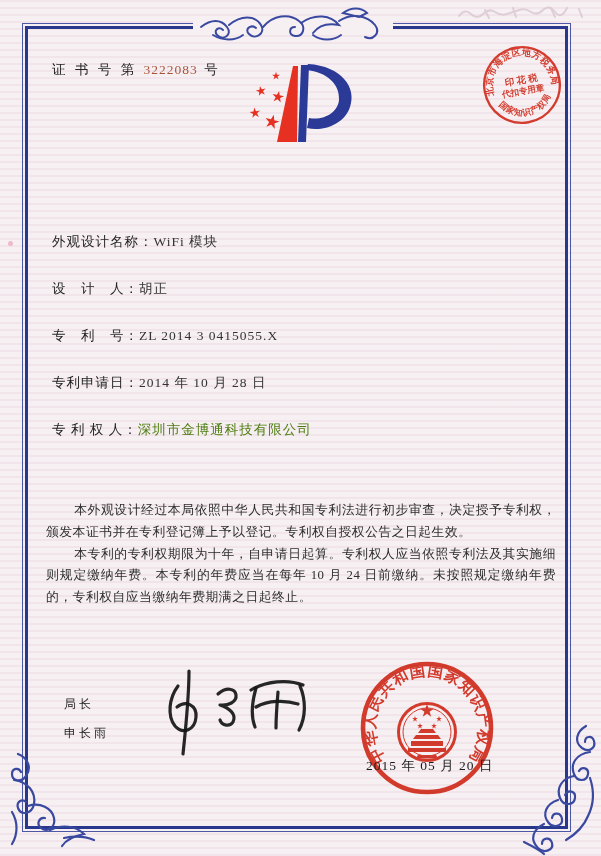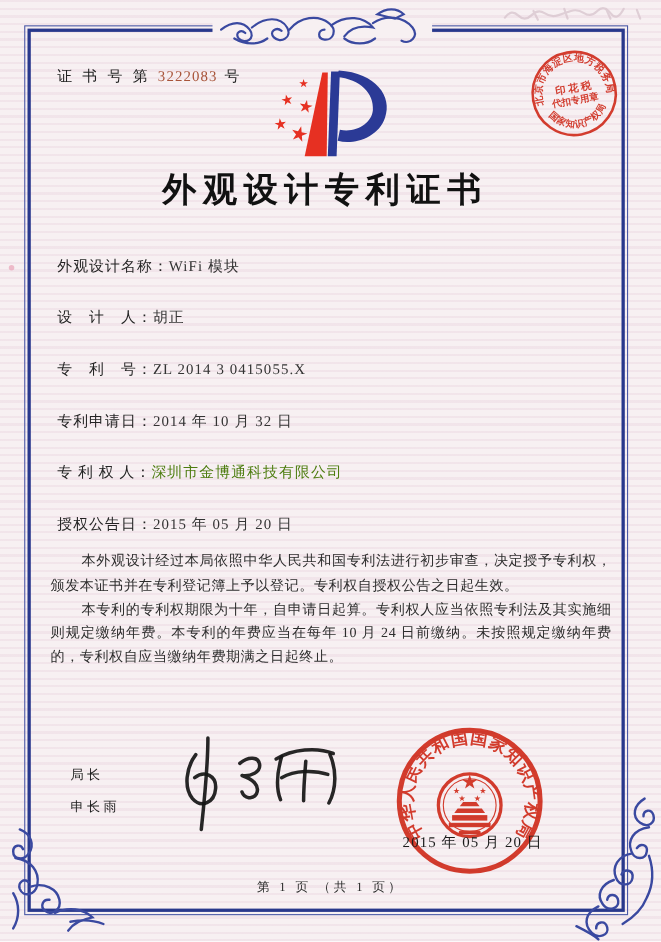--- a/index.html
+++ b/index.html
@@ -122,40 +122,36 @@
     <use href="#star" transform="translate(9,53) scale(0.55) rotate(-8)" fill="#e63022"></use>
     <use href="#star" transform="translate(26,62) scale(0.75) rotate(14)" fill="#e63022"></use>
   </svg>
 
   <div class="cert-no">
     <span>证 书 号 第</span>
     <span class="num">3222083</span>
     <span>号</span>
   </div>
 
-  <h1 class="cert-title">外观设计专利证书</h1>
 
   <div class="fields">
     <div class="field-row">
       <span class="lbl">外观设计名称：</span><span class="val">WiFi 模块</span>
     </div>
     <div class="field-row">
       <span class="lbl">设　计　人：</span><span class="val">胡正</span>
     </div>
     <div class="field-row">
       <span class="lbl">专　利　号：</span><span class="val">ZL 2014 3 0415055.X</span>
     </div>
     <div class="field-row">
-      <span class="lbl">专利申请日：</span><span class="val">2014 年 10 月 32 日</span>
+      <span class="lbl">专利申请日：</span><span class="val">2014 年 10 月 28 日</span>
     </div>
     <div class="field-row patentee">
       <span class="lbl">专 利 权 人：</span><span class="val">深圳市金博通科技有限公司</span>
-    </div>
-    <div class="field-row">
-      <span class="lbl">授权公告日：</span><span class="val">2015 年 05 月 20 日</span>
     </div>
   </div>
 
   <div class="body-text">
     <p>本外观设计经过本局依照中华人民共和国专利法进行初步审查，决定授予专利权，颁发本证书并在专利登记簿上予以登记。专利权自授权公告之日起生效。</p>
     <p>本专利的专利权期限为十年，自申请日起算。专利权人应当依照专利法及其实施细则规定缴纳年费。本专利的年费应当在每年 10 月 24 日前缴纳。未按照规定缴纳年费的，专利权自应当缴纳年费期满之日起终止。</p>
   </div>
 
   <div class="signer">
     <div>局长</div>
@@ -192,21 +188,20 @@
       <path d="M61 75 L79 75 L76 71 L64 71 Z" class="seal-red"></path>
       <path d="M56 81 L84 81 L81 77 L59 77 Z" class="seal-red"></path>
       <rect x="54" y="83" width="32" height="5" class="seal-red"></rect>
       <rect x="51" y="90" width="38" height="4" class="seal-red"></rect>
       <rect x="60" y="97" width="20" height="3.5" rx="1.5" class="seal-red"></rect>
     </g>
   </svg>
 
   <div class="seal-date">2015 年 05 月 20 日</div>
 
-  <div class="page-footer">第 1 页 （共 1 页）</div>
 
   <svg class="orn orn-bl" width="100" height="100" viewBox="0 0 100 100">
     <g stroke-width="2.2">
       <path d="M14 4 c 10 4 14 14 8 22 c -5 7 -14 5 -14 -2 c 0 -6 7 -7 9 -2"></path>
       <path d="M10 30 c 14 2 22 12 20 24 c -2 10 -13 12 -16 4 c -2 -6 4 -10 8 -6"></path>
       <path d="M24 56 c 12 -4 24 2 26 12 c 2 9 -7 15 -13 10 c -5 -4 -2 -11 4 -10"></path>
       <path d="M46 80 c 12 -6 26 -4 34 4 c -10 2 -18 6 -22 12"></path>
       <path d="M8 62 c 6 10 6 22 0 32"></path>
       <path d="M60 88 c 10 -2 20 -2 30 2"></path>
     </g>

